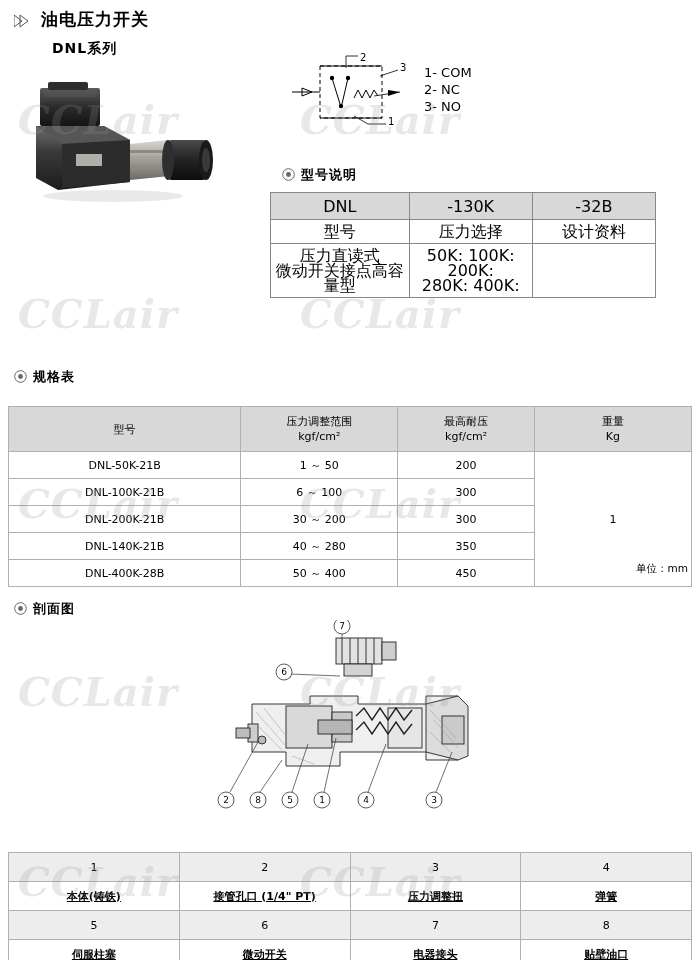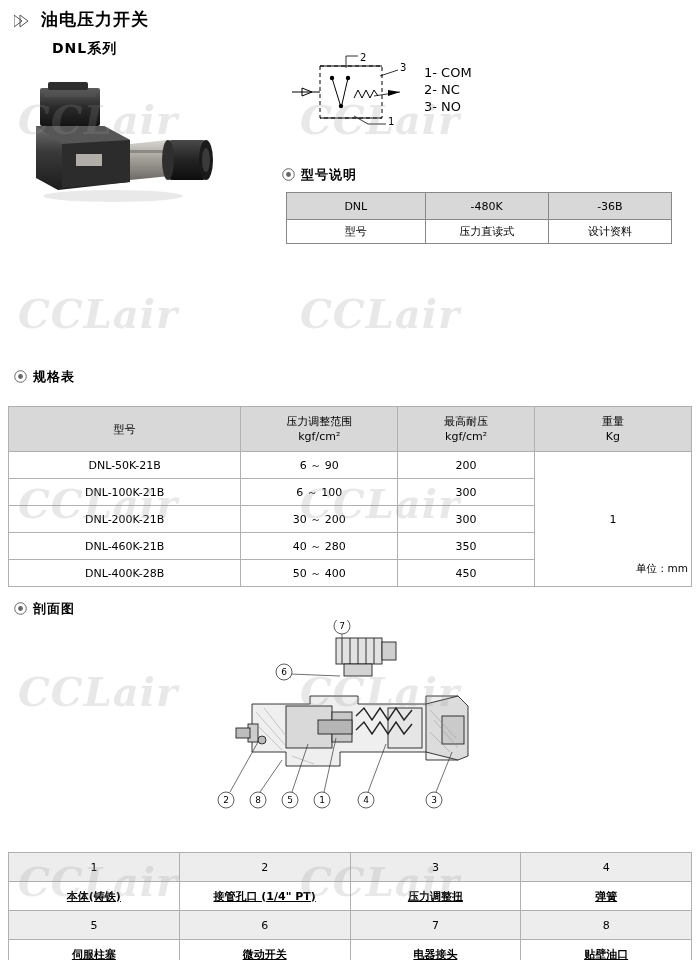--- a/index.html
+++ b/index.html
@@ -103,25 +103,25 @@
     position: absolute;
     left: 424px;
     top: 64px;
     font-size: 13px;
     line-height: 17px;
   }
 
   
   .model-table {
     position: absolute;
-    left: 286px;
+    left: 270px;
     top: 192px;
     width: 386px;
     border-collapse: collapse;
-    font-size: 11px;
+    font-size: 16px;
     table-layout: fixed;
   }
   .model-table td {
     border: 1px solid #888;
     text-align: center;
     vertical-align: middle;
     padding: 4px 2px;
     line-height: 15px;
   }
   .model-table tr.head td {
@@ -309,27 +309,38 @@
 
   <table class="model-table">
     <colgroup>
       <col style="width:36%">
         <col style="width:32%">
         <col style="width:32%">
     </colgroup>
     <tbody>
       <tr class="head">
         <td>DNL</td>
-        <td>-480K</td>
-        <td>-36B</td>
+        <td>-130K</td>
+        <td>-32B</td>
       </tr>
       <tr>
         <td>型号</td>
-        <td>压力直读式</td>
+        <td>压力选择</td>
         <td>设计资料</td>
+      </tr>
+      <tr>
+        <td>
+          <div>压力直读式</div>
+          <div>微动开关接点高容量型</div>
+        </td>
+        <td>
+          <div>50K:  100K:  200K:</div>
+          <div>280K:  400K:</div>
+        </td>
+        <td></td>
       </tr>
     </tbody>
   </table>
 
   <div class="sec-head" style="left:14px; top:368px;">
     <span class="bullet">
       <svg width="13" height="13" viewBox="0 0 13 13">
         <circle cx="6.5" cy="6.5" r="5.8" fill="none" stroke="#666" stroke-width="1"></circle>
         <circle cx="6.5" cy="6.5" r="2.4" fill="#666"></circle>
       </svg>
@@ -359,36 +370,36 @@
         </td>
         <td>
           <div>重量</div>
           <div>Kg</div>
         </td>
       </tr>
     </thead>
     <tbody>
       <tr>
         <td>DNL-50K-21B</td>
-        <td>6 ～ 90</td>
+        <td>1 ～ 50</td>
         <td>200</td>
         <td rowspan="5">1</td>
       </tr>
       <tr>
         <td>DNL-100K-21B</td>
         <td>6 ～ 100</td>
         <td>300</td>
       </tr>
       <tr>
         <td>DNL-200K-21B</td>
         <td>30 ～ 200</td>
         <td>300</td>
       </tr>
       <tr>
-        <td>DNL-460K-21B</td>
+        <td>DNL-140K-21B</td>
         <td>40 ～ 280</td>
         <td>350</td>
       </tr>
       <tr>
         <td>DNL-400K-28B</td>
         <td>50 ～ 400</td>
         <td>450</td>
       </tr>
     </tbody>
   </table>

